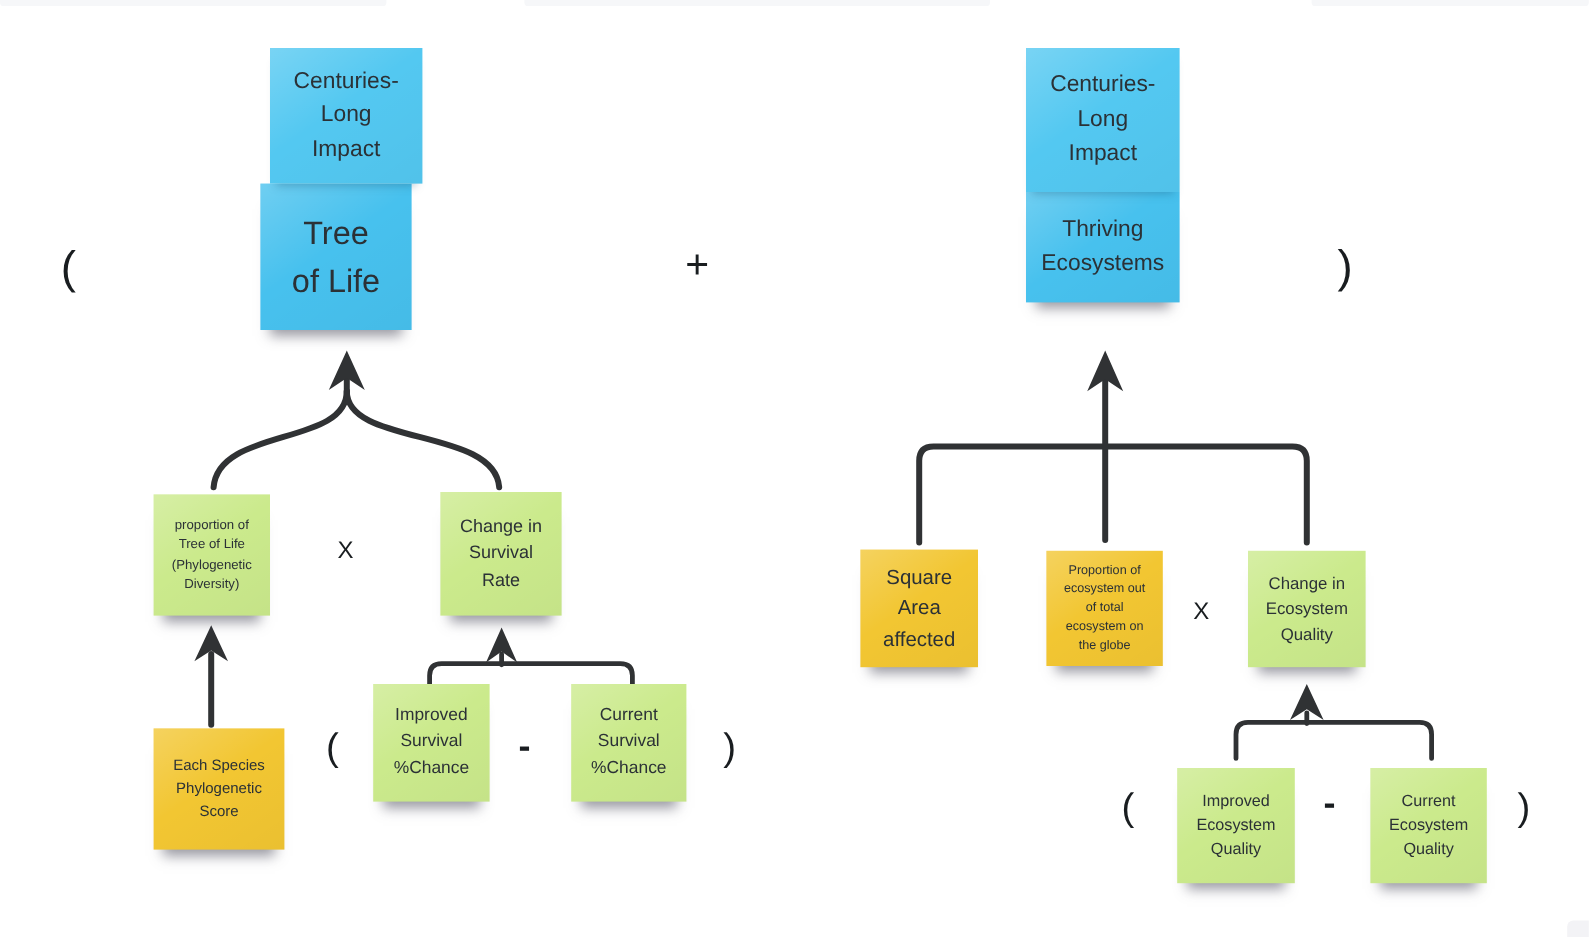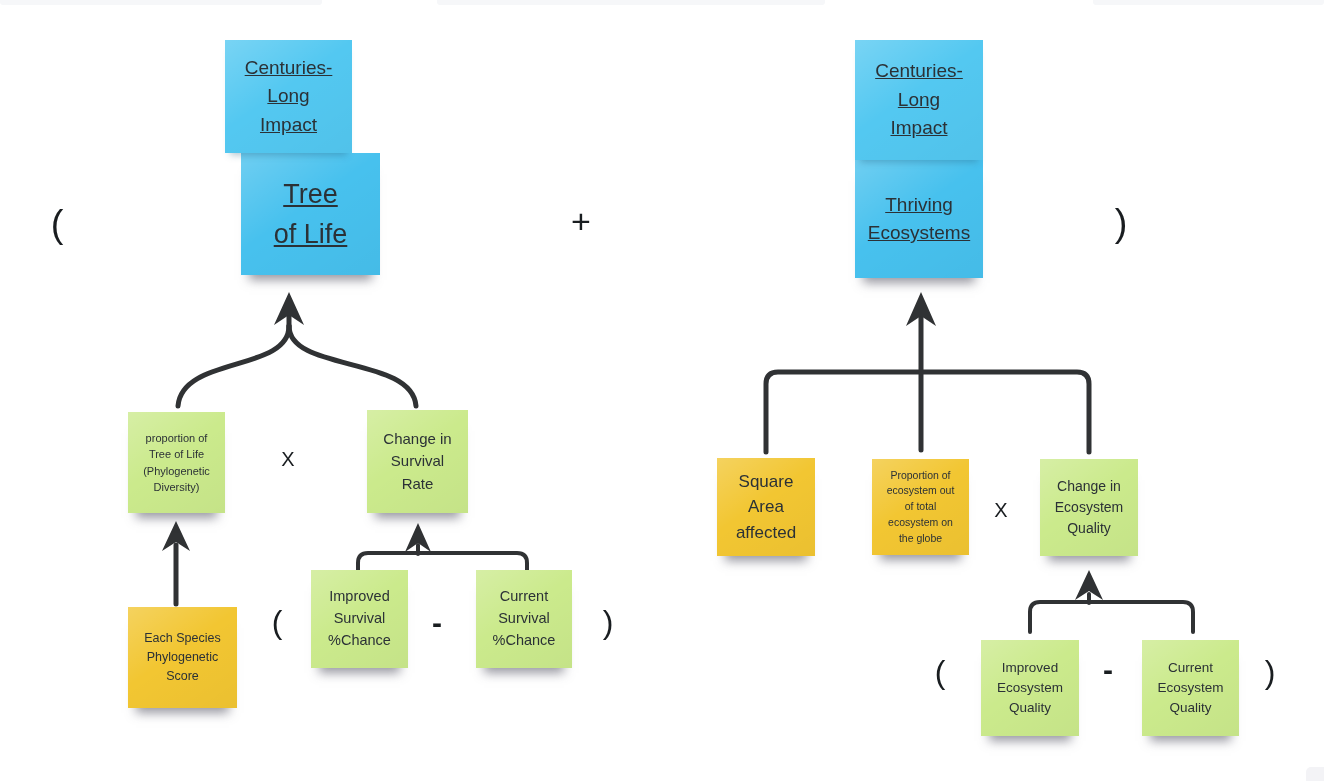--- a/index.html
+++ b/index.html
@@ -12,21 +12,21 @@
   .board { position:absolute; inset:0; }
 
   
   .note {
     position:absolute; display:flex; align-items:center; justify-content:center;
     text-align:center; color:var(--text,#2b3136);
     box-shadow:0 13px 10px -8px rgba(70,70,85,.55);
     background-image:linear-gradient(145deg, rgba(255,255,255,.22), rgba(255,255,255,0) 45%, rgba(0,0,0,.03));
   }
   .note .txt { white-space:pre-line; line-height:1.5; }
-  .note.blue      { background-color:var(--note-blue,#47c1ee);text-decoration:underline; }
+  .note.blue      { background-color:var(--note-blue,#47c1ee); }
   .note.blue-top  { background-color:var(--note-blue-top,#53c8f1);
                     box-shadow:0 7px 7px -5px rgba(30,90,120,.35); z-index:2; }
   .note.green     { background-color:var(--note-green,#cbea8c); }
   .note.yellow    { background-color:var(--note-yellow,#f2c632); }
 
   
   .op {
     position:absolute; display:flex; align-items:center; justify-content:center;
     color:var(--operator,#191d20); line-height:1;
   }
@@ -92,21 +92,21 @@
 
   <div class="op paren-big" style="left:40px; top:196px; width:34px; height:56px;">(</div>
   <div class="op plus" style="left:562px; top:202px; width:38px; height:38px;">+</div>
   <div class="op paren-big" style="left:1104px; top:195px; width:34px; height:56px;">)</div>
 
   <div class="note blue blue-top" style="left:225px; top:40px; width:127px; height:113px; font-size:19px;">
     <div class="txt">Centuries-
 Long
 Impact</div>
   </div>
-  <div class="note blue" style="left:241px; top:153px; width:139px; height:122px; font-size:27px;">
+  <div class="note blue" style="left:217px; top:153px; width:126px; height:122px; font-size:27px;">
     <div class="txt">Tree
 of  Life</div>
   </div>
 
   <div class="note green" style="left:128px; top:412px; width:97px; height:101px; font-size:11px;">
     <div class="txt">proportion of
 Tree of Life
 (Phylogenetic
 Diversity)</div>
   </div>
@@ -135,21 +135,21 @@
 Survival
 %Chance</div>
   </div>
   <div class="op paren-small" style="left:594px; top:600px; width:28px; height:44px;">)</div>
 
   <div class="note blue blue-top" style="left:855px; top:40px; width:128px; height:120px; font-size:19px;">
     <div class="txt">Centuries-
 Long
 Impact</div>
   </div>
-  <div class="note blue" style="left:855px; top:160px; width:128px; height:118px; font-size:19px;">
+  <div class="note blue" style="left:855px; top:160px; width:128px; height:92px; font-size:19px;">
     <div class="txt">Thriving
 Ecosystems</div>
   </div>
 
   <div class="note yellow" style="left:717px; top:458px; width:98px; height:98px; font-size:17px;">
     <div class="txt">Square
 Area
 affected</div>
   </div>
   <div class="note yellow" style="left:872px; top:459px; width:97px; height:96px; font-size:10.5px;">

